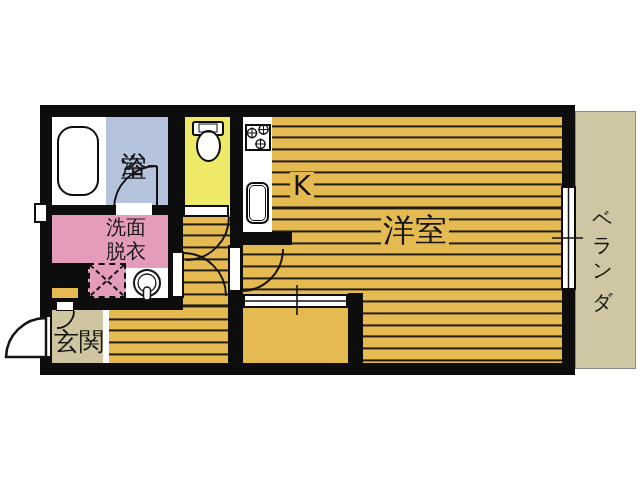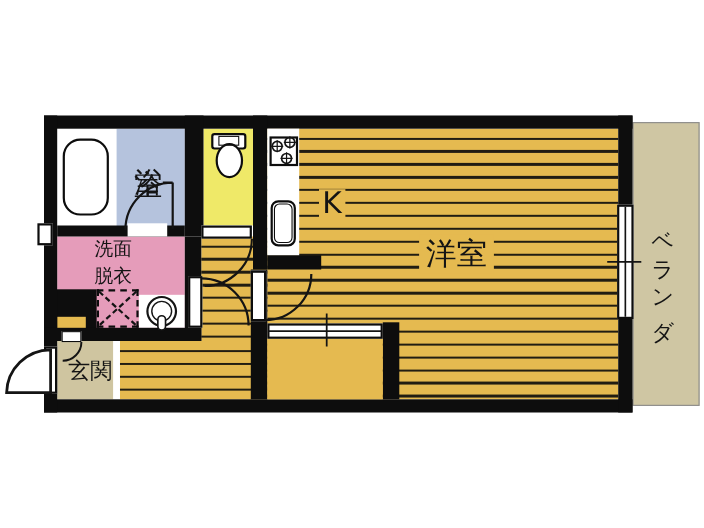--- a/index.html
+++ b/index.html
@@ -110,22 +110,22 @@
     <rect x="199" y="124" width="18" height="8" fill="none" stroke="#141414" stroke-width="1"></rect>
 
     <path d="M 244 301 L 347 301" stroke="#141414" stroke-width="1.6"></path>
     <path d="M 297 285 L 297 315" stroke="#141414" stroke-width="1.6"></path>
 
     <path d="M 568.5 188 L 568.5 288" stroke="#141414" stroke-width="1.5"></path>
     <path d="M 552 238 L 583 238" stroke="#141414" stroke-width="1.5"></path>
   </svg>
 
   <div class="abs label vtext" style="left:120px;top:131px;font-size:26px;letter-spacing:1px;">浴室</div>
-  <div class="abs label" style="left:86px;top:215px;width:60px;text-align:left;font-size:17px;line-height:24px;">
+  <div class="abs label" style="left:86px;top:215px;width:60px;text-align:right;font-size:20px;line-height:24px;">
     <span>洗面</span><br>
     <span>脱衣</span>
   </div>
   <div class="abs label halo" style="left:290px;top:172px;padding:0 3px;font-size:27px;">K</div>
-  <div class="abs label halo" style="left:381px;top:213px;width:68px;height:36px;font-size:28px;">洋室</div>
-  <div class="abs label" style="left:54px;top:329px;width:48px;text-align:right;font-size:20px;font-family:Liberation Mono, monospace;">玄関</div>
+  <div class="abs label halo" style="left:381px;top:213px;width:68px;height:36px;font-size:32px;">洋室</div>
+  <div class="abs label" style="left:54px;top:329px;width:48px;text-align:right;font-size:25px;">玄関</div>
   <div class="abs label vtext" style="left:592px;top:196px;font-size:20px;letter-spacing:4px;">ベランダ</div>
 
 </div>
 
 </body></html>

